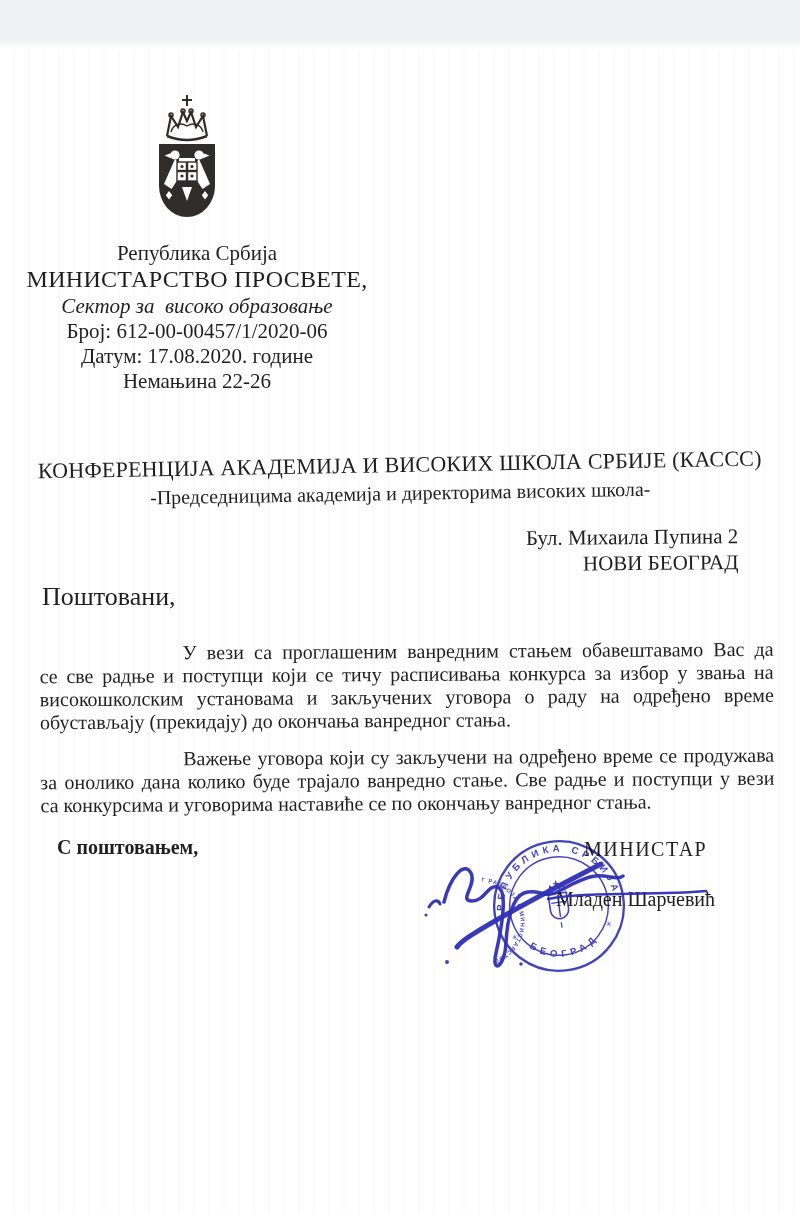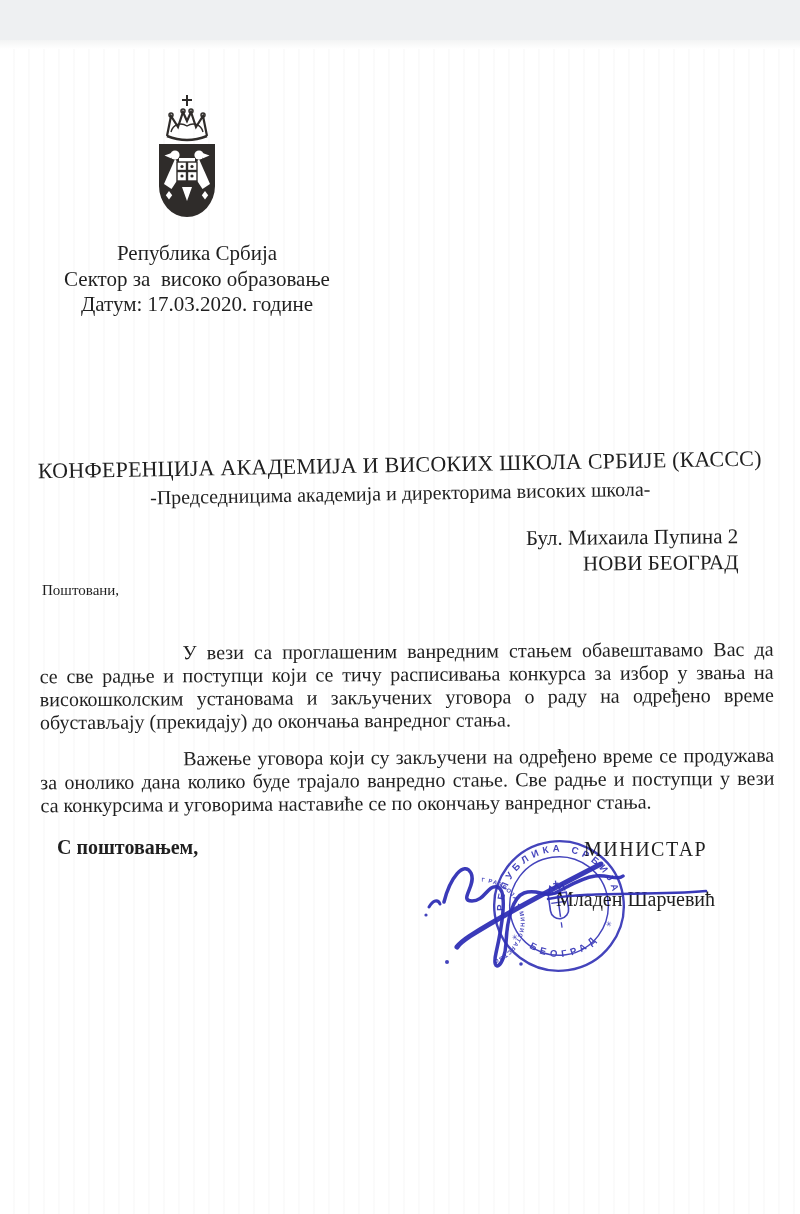--- a/index.html
+++ b/index.html
@@ -25,33 +25,33 @@
   .top-band-fade{
     position:absolute;left:0;top:40px;width:800px;height:9px;
     background:linear-gradient(#f3f4f4,#ffffff);
   }
   .crest{position:absolute;left:141px;top:92px;width:92px;height:145px;}
   .ministry-block{
     position:absolute;left:0;top:240px;width:394px;text-align:center;
   }
   .line-republic{font-size:21px;line-height:26px;}
   .line-ministry{font-size:24px;line-height:27px;letter-spacing:.3px;}
-  .line-sector{font-size:21px;line-height:26px;white-space:pre-wrap;}
+  .line-sector{font-size:21px;line-height:26px;white-space:pre-wrap;font-style:italic;}
   .line-meta{font-size:21px;line-height:25px;}
   .recipient-block{
     position:absolute;left:0;top:452px;width:800px;text-align:center;
     transform:rotate(-1deg);
   }
   .recipient-title{font-size:22px;line-height:25px;letter-spacing:.2px;}
   .recipient-subtitle{font-size:20px;line-height:24px;margin-top:4px;}
   .address-block{
     position:absolute;top:524px;right:62px;text-align:right;
     font-size:21px;line-height:26px;transform:rotate(-.5deg);
   }
-  .salutation{position:absolute;left:42px;top:582px;font-size:15px;}
+  .salutation{position:absolute;left:42px;top:582px;font-size:26px;}
   .body-block{
     position:absolute;left:40px;top:640px;width:734px;
     font-size:20px;line-height:23px;transform:rotate(-.35deg);
   }
   .paragraph{margin:0;}
   .paragraph + .paragraph{margin-top:14px;}
   .jline{text-align:justify;text-align-last:justify;}
   .jline.last-line{text-align-last:left;}
   .paragraph .jline:first-child{text-indent:143px;}
   .closing{position:absolute;left:57px;top:836px;font-size:20px;font-weight:bold;}
@@ -112,22 +112,25 @@
     <line x1="36" y1="79" x2="56" y2="79" stroke="#2f2c2a" stroke-width="2.4"></line>
     <circle cx="41" cy="74.5" r="1.6" fill="#2f2c2a"></circle>
     <circle cx="51" cy="74.5" r="1.6" fill="#2f2c2a"></circle>
     <circle cx="41" cy="84" r="1.6" fill="#2f2c2a"></circle>
     <circle cx="51" cy="84" r="1.6" fill="#2f2c2a"></circle>
   </g>
 </svg>
 
 <div class="ministry-block">
   <div class="line-republic">Република Србија</div>
+  <div class="line-ministry">МИНИСТАРСТВО ПРОСВЕТЕ,</div>
   <div class="line-sector">Сектор за  високо образовање</div>
-  <div class="line-meta">Датум: 17.03.2020. године</div>
+  <div class="line-meta">Број: 612-00-00457/1/2020-06</div>
+  <div class="line-meta">Датум: 17.08.2020. године</div>
+  <div class="line-meta">Немањина 22-26</div>
 </div>
 
 <div class="recipient-block">
   <div class="recipient-title">КОНФЕРЕНЦИЈА АКАДЕМИЈА И ВИСОКИХ ШКОЛА СРБИЈЕ (КАССС)</div>
   <div class="recipient-subtitle">-Председницима академија и директорима високих школа-</div>
 </div>
 
 <div class="address-block">
   <div>Бул. Михаила Пупина 2</div>
   <div>НОВИ БЕОГРАД</div>

